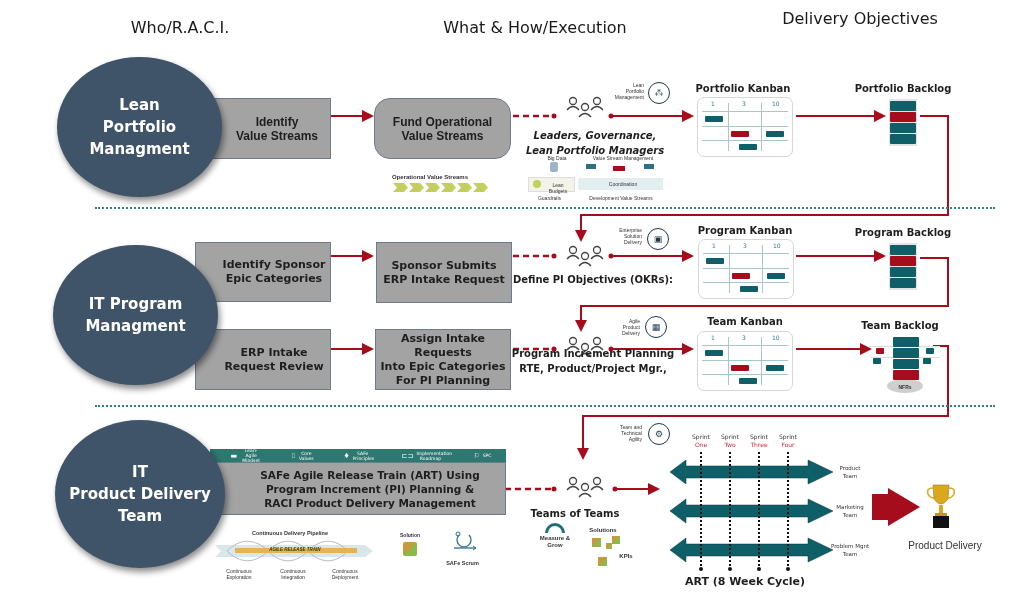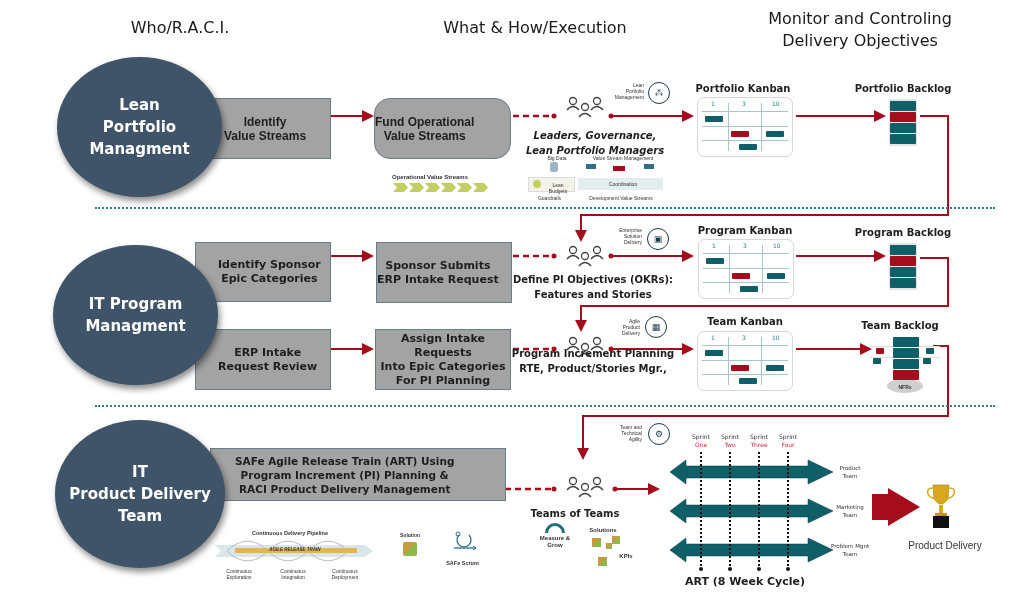--- a/index.html
+++ b/index.html
@@ -1,20 +1,20 @@
 <!DOCTYPE html>
 <html><head>
 <meta charset="utf-8">
 <style>
   html, body { margin:0; padding:0; background:#ffffff; }
   body { width:1024px; height:608px; position:relative; overflow:hidden; font-family:"DejaVu Sans", sans-serif; color:#222; }
   .abs { position:absolute; }
   .col-head { position:absolute; font-family:"DejaVu Sans", sans-serif; font-size:16px; color:#1a1a1a; text-align:center; line-height:22px; }
   .circle { position:absolute; border-radius:50%; background:#3f5468; color:#fff; display:flex; align-items:center; justify-content:center; text-align:center; font-weight:bold; font-size:15px; line-height:22px; box-shadow:2px 4px 6px rgba(0,0,0,0.45); z-index:3; }
-  .gbox { position:absolute; background:#a3a3a3; border:1px solid #6d7c8a; display:flex; align-items:center; justify-content:flex-start; text-align:center; font-weight:bold; font-size:11px; line-height:14px; color:#1e1e1e; box-sizing:border-box; z-index:2; }
+  .gbox { position:absolute; background:#a3a3a3; border:1px solid #6d7c8a; display:flex; align-items:center; justify-content:center; text-align:center; font-weight:bold; font-size:11px; line-height:14px; color:#1e1e1e; box-sizing:border-box; z-index:2; }
   .gbox.sans { font-family:"Liberation Sans", sans-serif; font-size:12px; }
   .sep { position:absolute; left:95px; width:900px; height:0; border-top:2px dotted #2f7f85; }
   .lbl-small { position:absolute; font-family:"Liberation Sans", sans-serif; font-size:5px; color:#333; text-align:center; }
   .mid-text { position:absolute; font-weight:bold; font-size:10px; line-height:15px; text-align:center; color:#1e1e1e; }
   .kanban-title { position:absolute; font-weight:bold; font-size:10px; color:#1e1e1e; text-align:center; }
   .kanban { position:absolute; width:96px; height:60px; border:1px solid #d6d6d6; border-radius:7px; background:#fff; box-sizing:border-box; }
   .kb-hd { position:absolute; top:2px; font-size:6px; color:#2f7f85; }
   .kb-hl { position:absolute; left:4px; right:4px; height:1px; background:#a8c6c9; }
   .kb-vl { position:absolute; top:5px; bottom:5px; width:1px; background:#a8c6c9; }
   .kb-card { position:absolute; width:18px; height:6px; border-radius:1px; }
@@ -28,21 +28,20 @@
   .sprint .num { color:#d9263c; }
   .team-lbl { position:absolute; font-size:5.5px; line-height:8px; text-align:center; color:#333; width:46px; }
   svg { position:absolute; left:0; top:0; overflow:visible; }
 </style>
 </head>
 <body>
 
 <div class="col-head" style="left:110px; top:17px; width:140px;">Who/R.A.C.I.</div>
 <div class="col-head" style="left:420px; top:17px; width:230px;">What &amp; How/Execution</div>
 <div class="col-head" style="left:750px; top:8px; width:220px;">
-  <div>Monitor and Controling</div>
   <div>Delivery Objectives</div>
 </div>
 
 <svg width="1024" height="608">
   <defs>
     <marker id="ah" markerWidth="6" markerHeight="6" refX="5" refY="3" orient="auto">
       <path d="M0,0 L6,3 L0,6 Z" fill="#a50d1d"></path>
     </marker>
   </defs>
 
@@ -219,21 +218,20 @@
     </svg>
 </div>
 <div class="role-lbl" style="left:604px; top:227px; width:38px;">
   <div>Enterprise</div>
   <div>Solution</div>
   <div>Delivery</div>
 </div>
 <div class="role-icon" style="left:647px; top:228px;">▣</div>
 <div class="mid-text" style="left:508px; top:272px; width:170px;">
   <div>Define PI Objectives (OKRs):</div>
-  <div>Features and Stories</div>
 </div>
 
 <div class="abs" style="left:565px; top:335px; width:40px; height:24px;">
   <svg width="40" height="24">
       <g fill="none" stroke="#444" stroke-width="1.3">
     <circle cx="8" cy="6" r="3.5"></circle>
         <path d="M2,15 Q8,8 14,15"></path>
     <circle cx="32" cy="6" r="3.5"></circle>
         <path d="M26,15 Q32,8 38,15"></path>
     <circle cx="20" cy="12" r="3.5"></circle>
@@ -242,21 +240,21 @@
     </svg>
 </div>
 <div class="role-lbl" style="left:604px; top:318px; width:36px;">
   <div>Agile</div>
   <div>Product</div>
   <div>Delivery</div>
 </div>
 <div class="role-icon" style="left:645px; top:316px;">▦</div>
 <div class="mid-text" style="left:508px; top:346px; width:170px;">
   <div>Program Increment Planning</div>
-  <div>RTE, Product/Stories Mgr.,</div>
+  <div>RTE, Product/Project Mgr.,</div>
 </div>
 
 <div class="kanban-title" style="left:695px; top:225px; width:100px;">Program Kanban</div>
 <div class="kanban" style="left:698px; top:239px;">
   <div class="kb-hd" style="left:13px;">1</div>
   <div class="kb-hd" style="left:44px;">3</div>
   <div class="kb-hd" style="left:74px;">10</div>
   <div class="kb-hl" style="top:13px;"></div>
     <div class="kb-hl" style="top:28px;"></div>
     <div class="kb-hl" style="top:42px;"></div>
@@ -332,21 +330,21 @@
   </span>
   <span style="display:flex; align-items:center; gap:3px;">
     <span style="color:#fff; font-size:7px;">⊏⊐</span>
     <span style="color:#fff; font-size:4.5px; width:28px; line-height:5px; text-align:center;">Implementation Roadmap</span>
   </span>
   <span style="display:flex; align-items:center; gap:3px;">
     <span style="color:#fff; font-size:7px;">⚐</span>
     <span style="color:#fff; font-size:4.5px;">SPC</span>
   </span>
 </div>
-<div class="gbox" style="left:210px; top:448px; width:296px; height:53px; padding-left:24px; font-size:10.5px; line-height:14px;">
+<div class="gbox" style="left:210px; top:462px; width:296px; height:53px; padding-left:24px; font-size:10.5px; line-height:14px;">
   <div>
     <div>SAFe Agile Release Train (ART) Using</div>
     <div>Program Increment (PI) Planning &amp;</div>
     <div>RACI Product Delivery Management</div>
   </div>
 </div>
 
 <div class="lbl-small" style="left:240px; top:530px; width:100px; font-size:5.5px; font-weight:bold;">Continuous Delivery Pipeline</div>
 <div class="abs" style="left:215px; top:538px; width:158px; height:26px;">
   <svg width="158" height="26">

